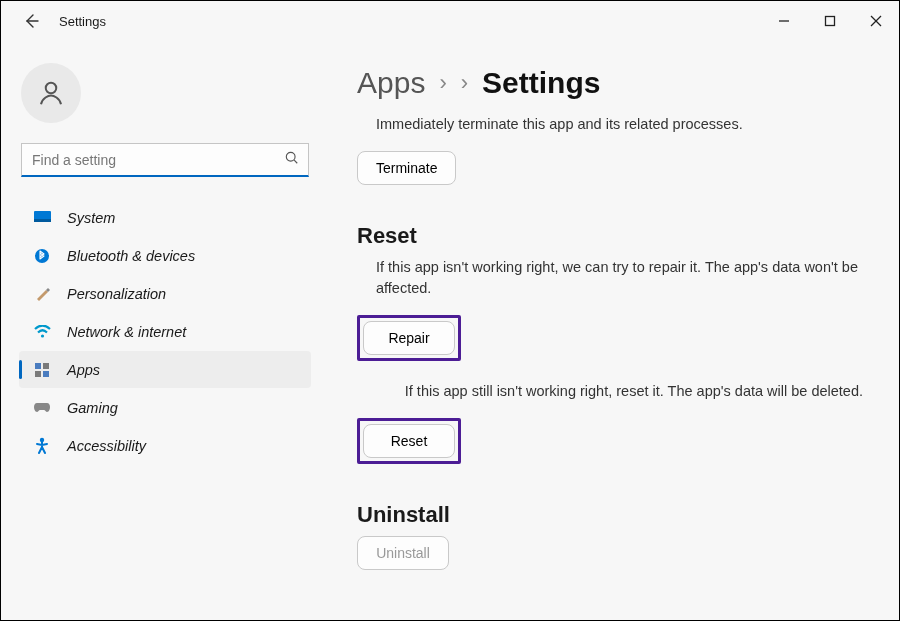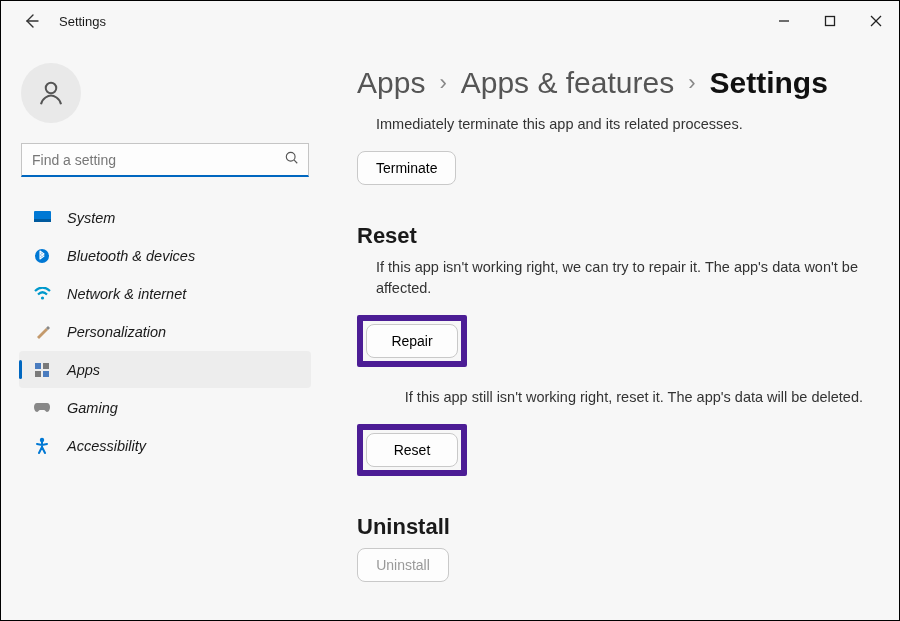--- a/index.html
+++ b/index.html
@@ -130,21 +130,21 @@
     height: 34px;
     padding: 0 18px;
     border: 1px solid #c9c9c9;
     background: #fdfdfd;
     font-size: 14px;
     cursor: pointer;
     border-radius: 8px;
   }
   .btn.disabled { color: #999; }
   .highlight-box {
-    border: 6px solid #4c1d95;
+    border: 3px solid #4c1d95;
     display: inline-block;
     padding: 3px;
     border-radius: 2px;
   }
   .section-title {
     font-size: 22px;
     font-weight: 600;
     margin-top: 38px;
     margin-bottom: 8px;
   }
@@ -212,36 +212,36 @@
         <span class="nav-icon">
             <svg width="16" height="16" viewBox="0 0 16 16">
               <circle cx="8" cy="8" r="7" fill="#0078d4"></circle>
               <path d="M6 5l4 3-4 3V3l4 3-4 3" stroke="#fff" stroke-width="1.1" fill="none" stroke-linejoin="round"></path>
             </svg>
           </span>
         <span>Bluetooth &amp; devices</span>
       </li>
       <li class="nav-item">
         <span class="nav-icon">
+            <svg width="17" height="17" viewBox="0 0 17 17">
+              <path d="M3 14 L12 5 L14 7 L5 16 Z" fill="#c49a6c"></path>
+              <path d="M12 5 L14 3 L16 5 L14 7 Z" fill="#888"></path>
+            </svg>
+          </span>
+        <span>Personalization</span>
+      </li>
+      <li class="nav-item">
+        <span class="nav-icon">
             <svg width="17" height="14" viewBox="0 0 17 14">
               <path d="M1 4 Q8.5 -3 16 4" stroke="#0099cc" stroke-width="2.2" fill="none"></path>
               <path d="M4 7.5 Q8.5 3 13 7.5" stroke="#0099cc" stroke-width="2.2" fill="none"></path>
               <circle cx="8.5" cy="11" r="1.6" fill="#0099cc"></circle>
             </svg>
           </span>
         <span>Network &amp; internet</span>
-      </li>
-      <li class="nav-item">
-        <span class="nav-icon">
-            <svg width="17" height="17" viewBox="0 0 17 17">
-              <path d="M3 14 L12 5 L14 7 L5 16 Z" fill="#c49a6c"></path>
-              <path d="M12 5 L14 3 L16 5 L14 7 Z" fill="#888"></path>
-            </svg>
-          </span>
-        <span>Personalization</span>
       </li>
       <li class="nav-item selected">
         <span class="nav-icon">
             <svg width="16" height="16" viewBox="0 0 16 16">
               <rect x="1" y="1" width="6" height="6" fill="#4a7cbf"></rect>
               <rect x="9" y="1" width="6" height="6" fill="#7a7a7a"></rect>
               <rect x="1" y="9" width="6" height="6" fill="#7a7a7a"></rect>
               <rect x="9" y="9" width="6" height="6" fill="#4a7cbf"></rect>
             </svg>
           </span>
@@ -264,21 +264,20 @@
           </span>
         <span>Accessibility</span>
       </li>
     </ul>
   </aside>
 
   <main class="main">
     <div class="breadcrumb">
       <span class="crumb">Apps</span>
       <span class="chev">›</span>
-      <span class="crumb">Apps &amp; features</span>
       <span class="chev">›</span>
       <span class="crumb current">Settings</span>
     </div>
 
     <p class="desc">Immediately terminate this app and its related processes.</p>
     <button class="btn">Terminate</button>
 
     <h2 class="section-title">Reset</h2>
     <p class="desc">If this app isn't working right, we can try to repair it. The app's data won't be affected.</p>
     <span class="highlight-box">

